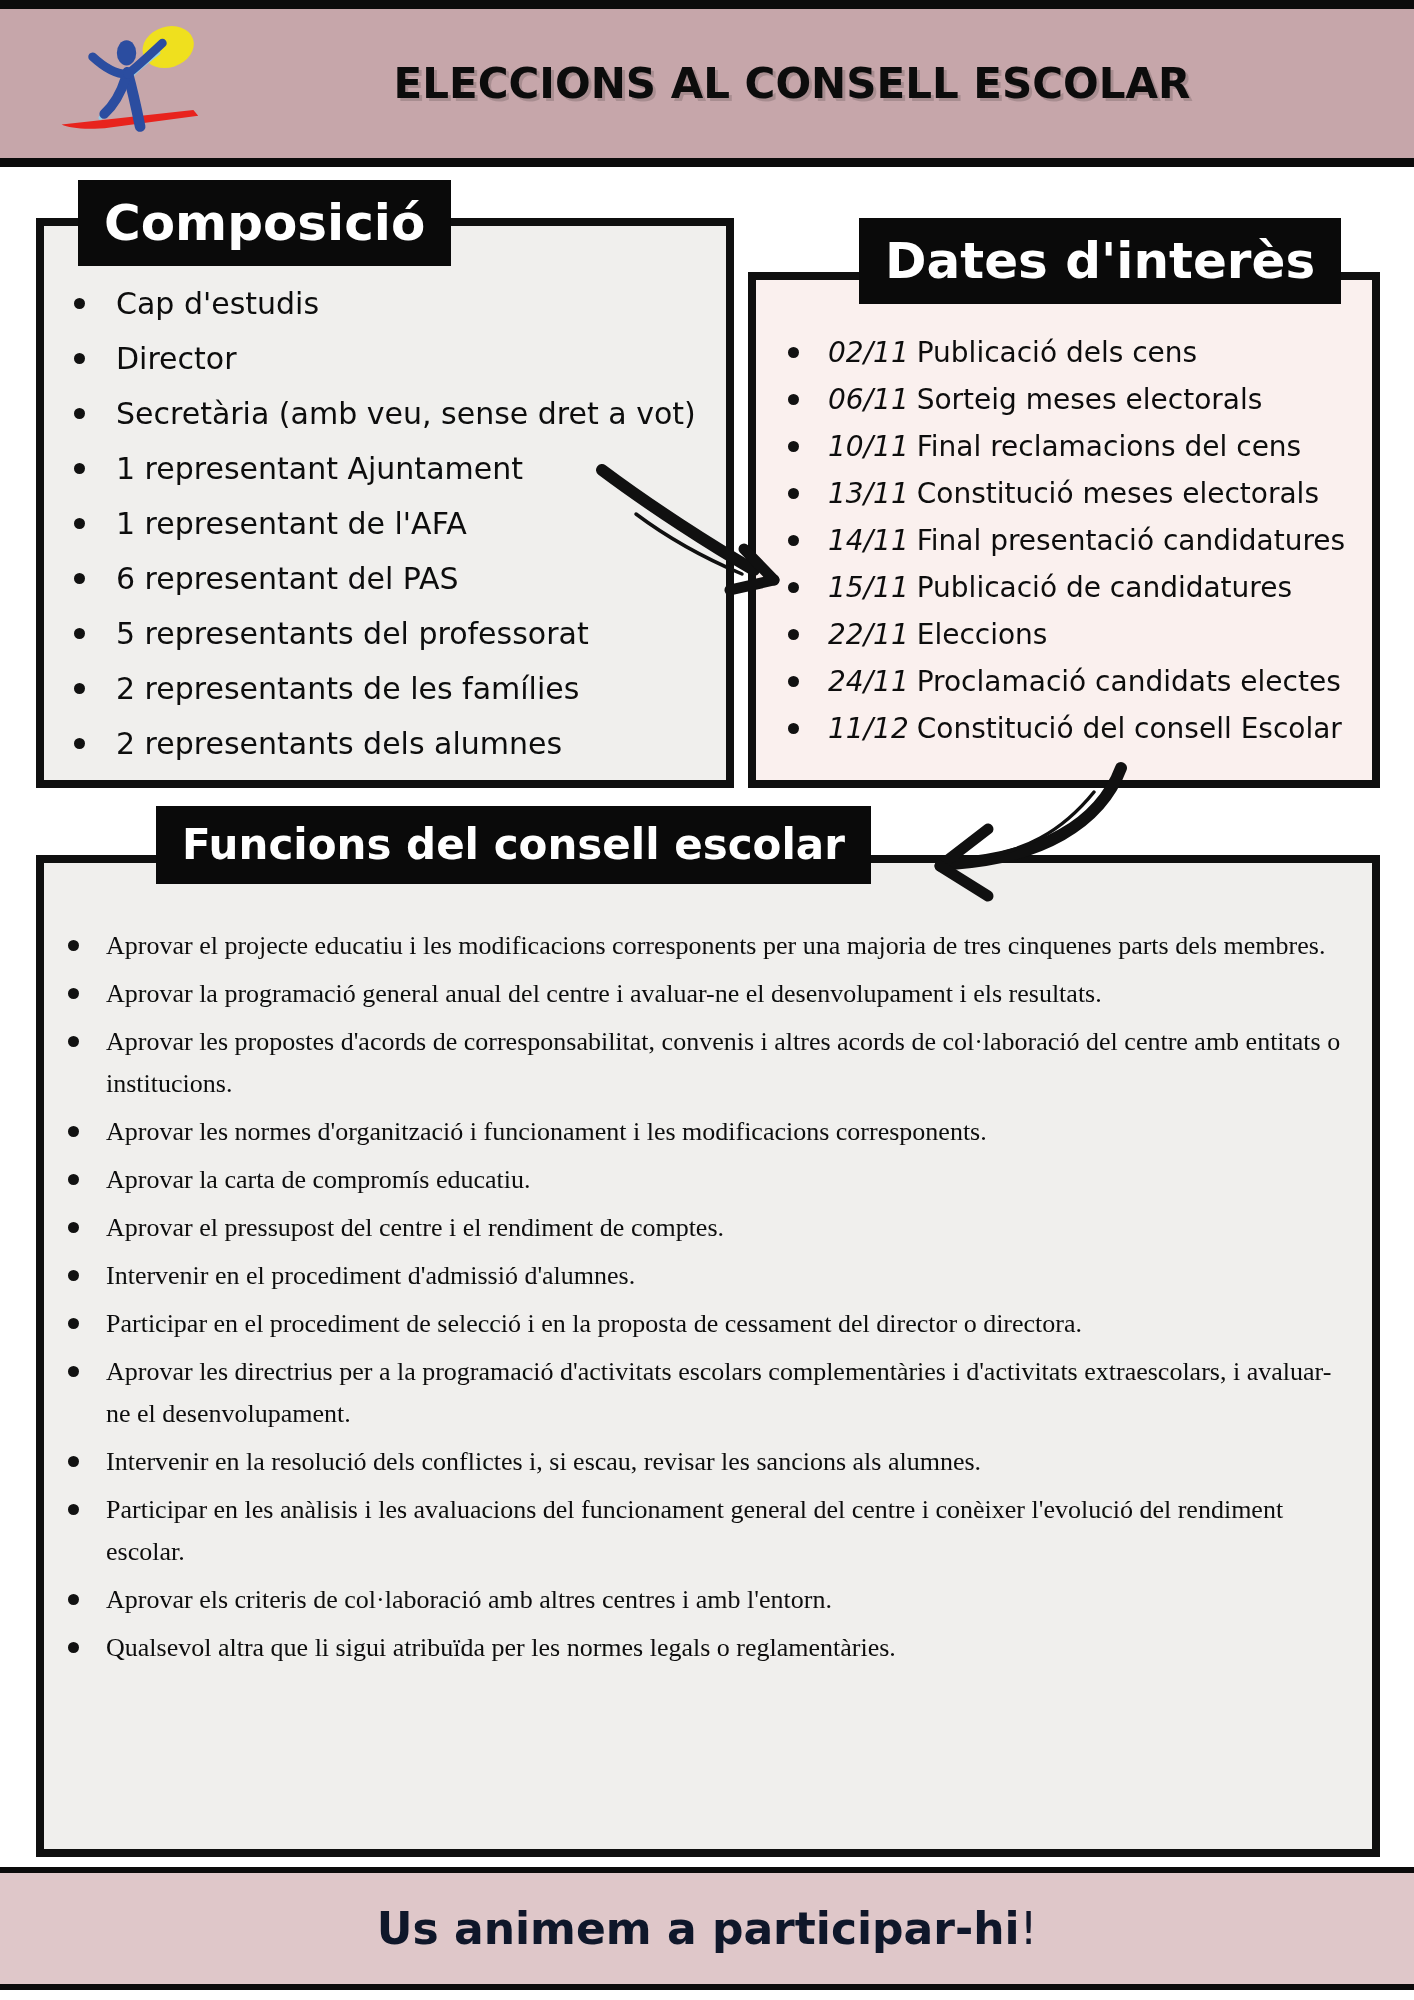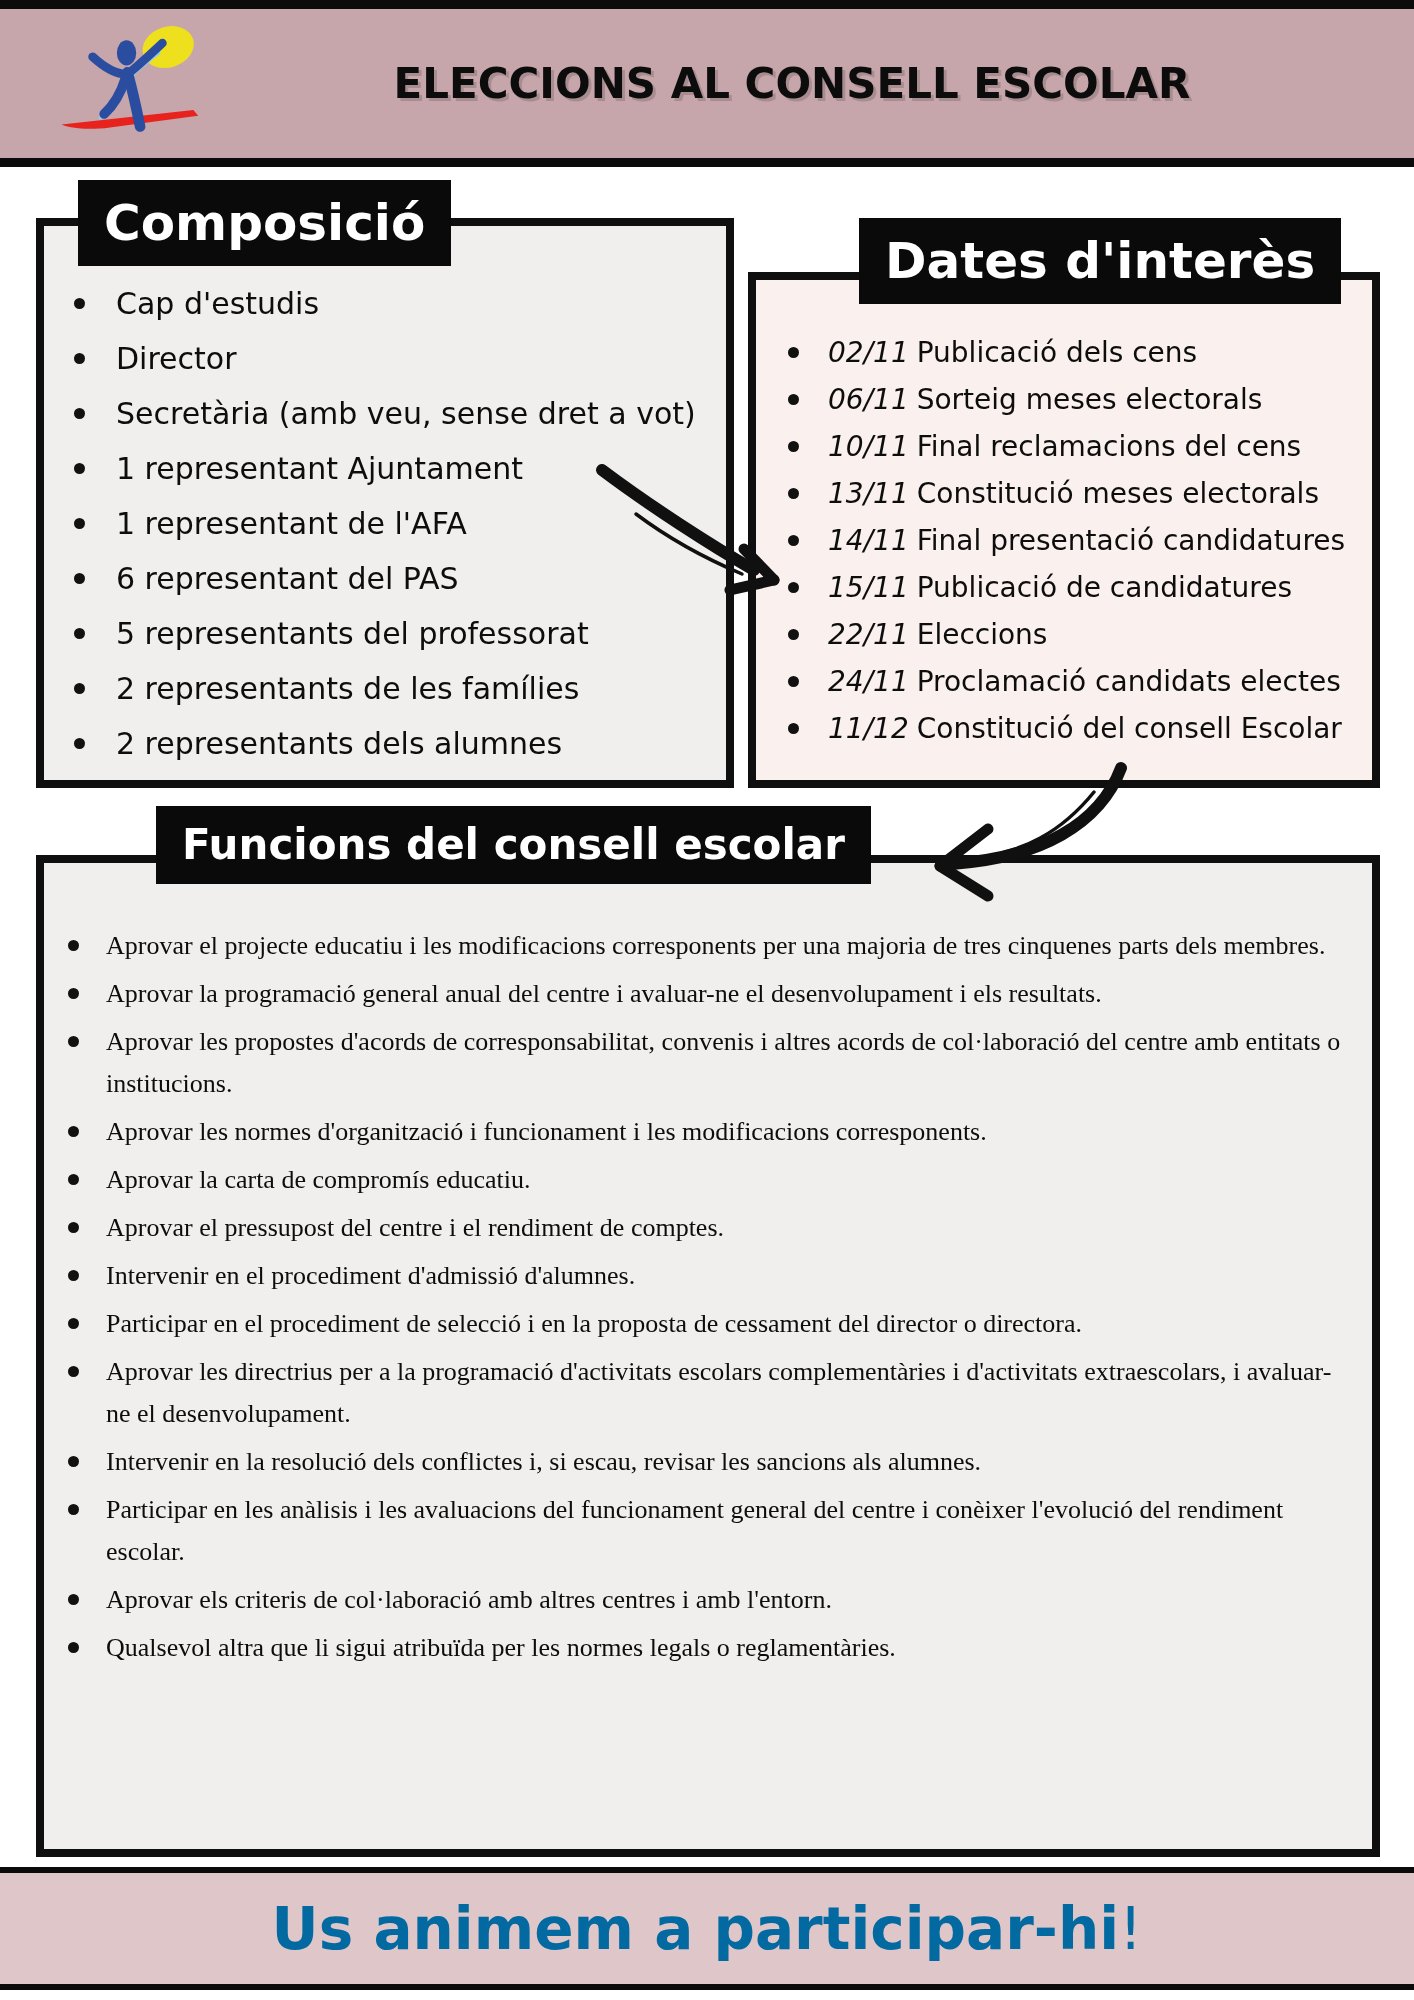--- a/index.html
+++ b/index.html
@@ -52,21 +52,21 @@
   .list-dates .date{font-style:italic;margin-right:8px;}
 
   .list-funcions{padding:62px 24px 0 22px;font-size:26px;line-height:42px;font-family:Liberation Serif, serif;}
   .list-funcions li{padding-left:40px;margin-bottom:6px;}
   .list-funcions li::before{top:15px;}
 
   
   .footer{position:absolute;left:0;top:1867px;width:1414px;height:123px;
     background:var(--footer-bg);border-top:6px solid #0b0b0b;border-bottom:6px solid #0b0b0b;
     display:flex;align-items:center;justify-content:center;}
-  .footer-text{font-size:58px;font-weight:bold;color:#0369a1;}
+  .footer-text{font-size:44px;font-weight:bold;color:#0f172a;}
   .footer-text .bang{font-weight:normal;}
 
   
   .arrows{position:absolute;left:0;top:0;width:1414px;height:2000px;z-index:6;pointer-events:none;}
   .arrow-stroke{stroke:#101010;fill:none;stroke-linecap:round;}
 </style>
 </head>
 <body>
 
 <div class="page">

